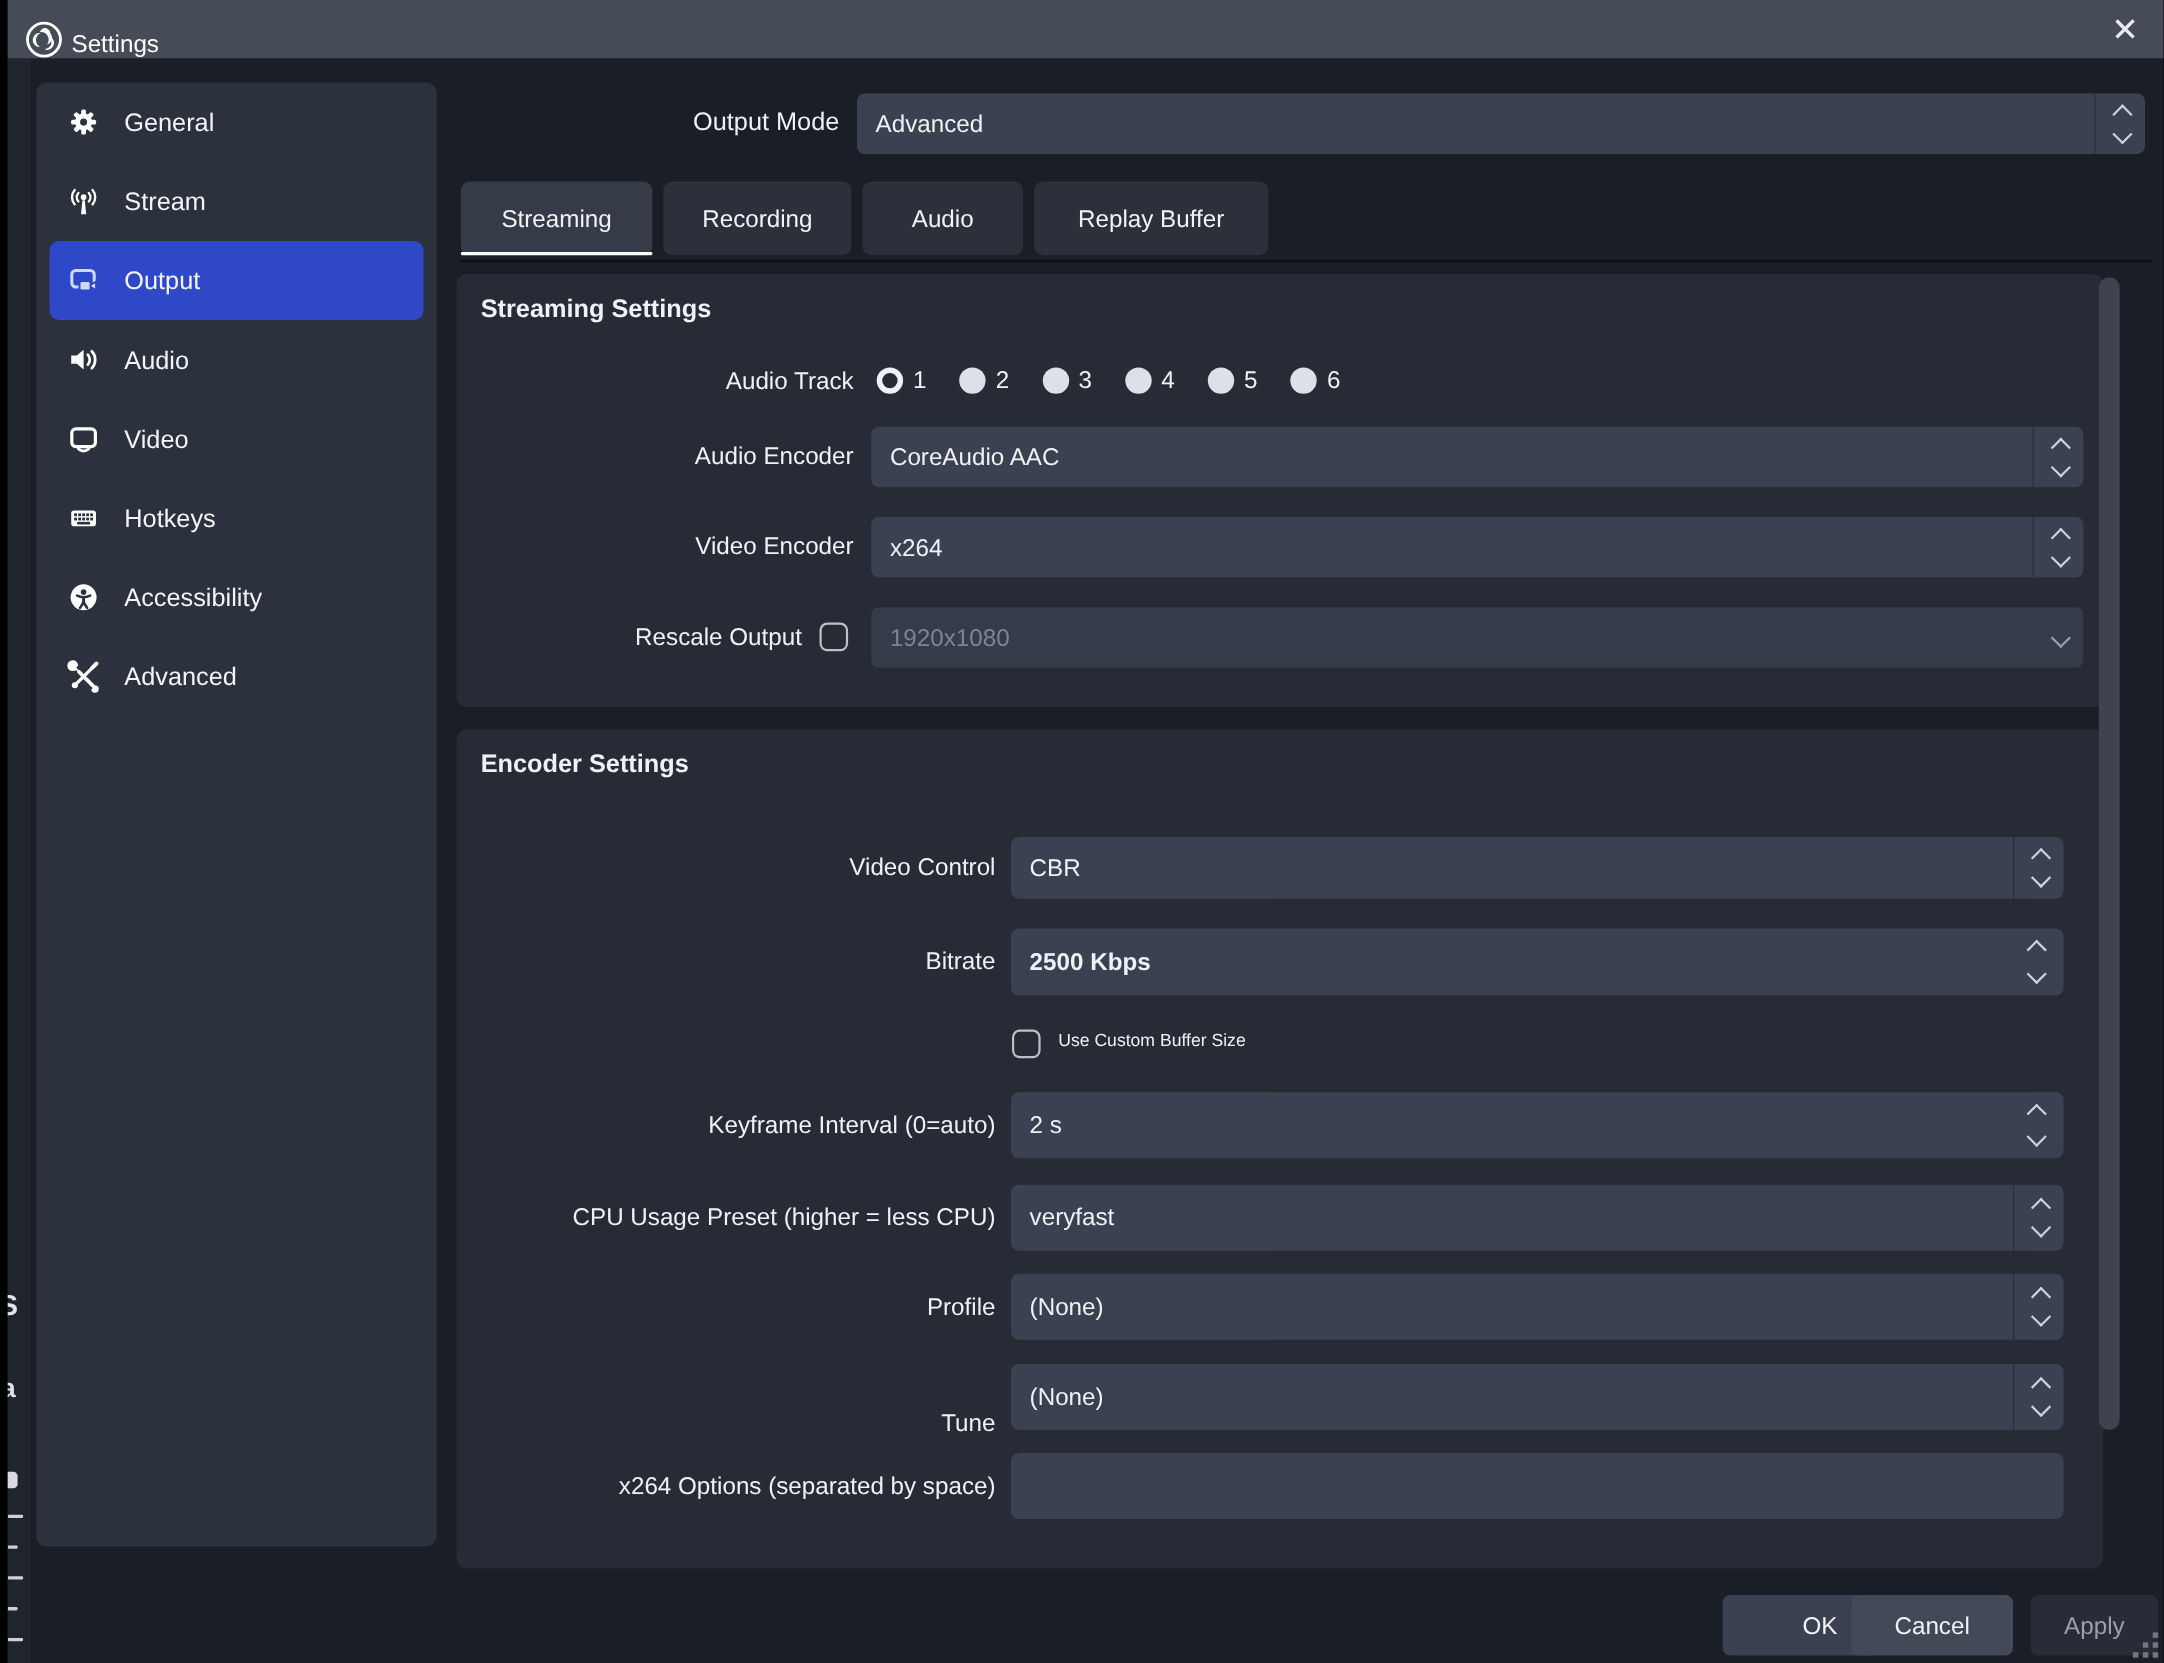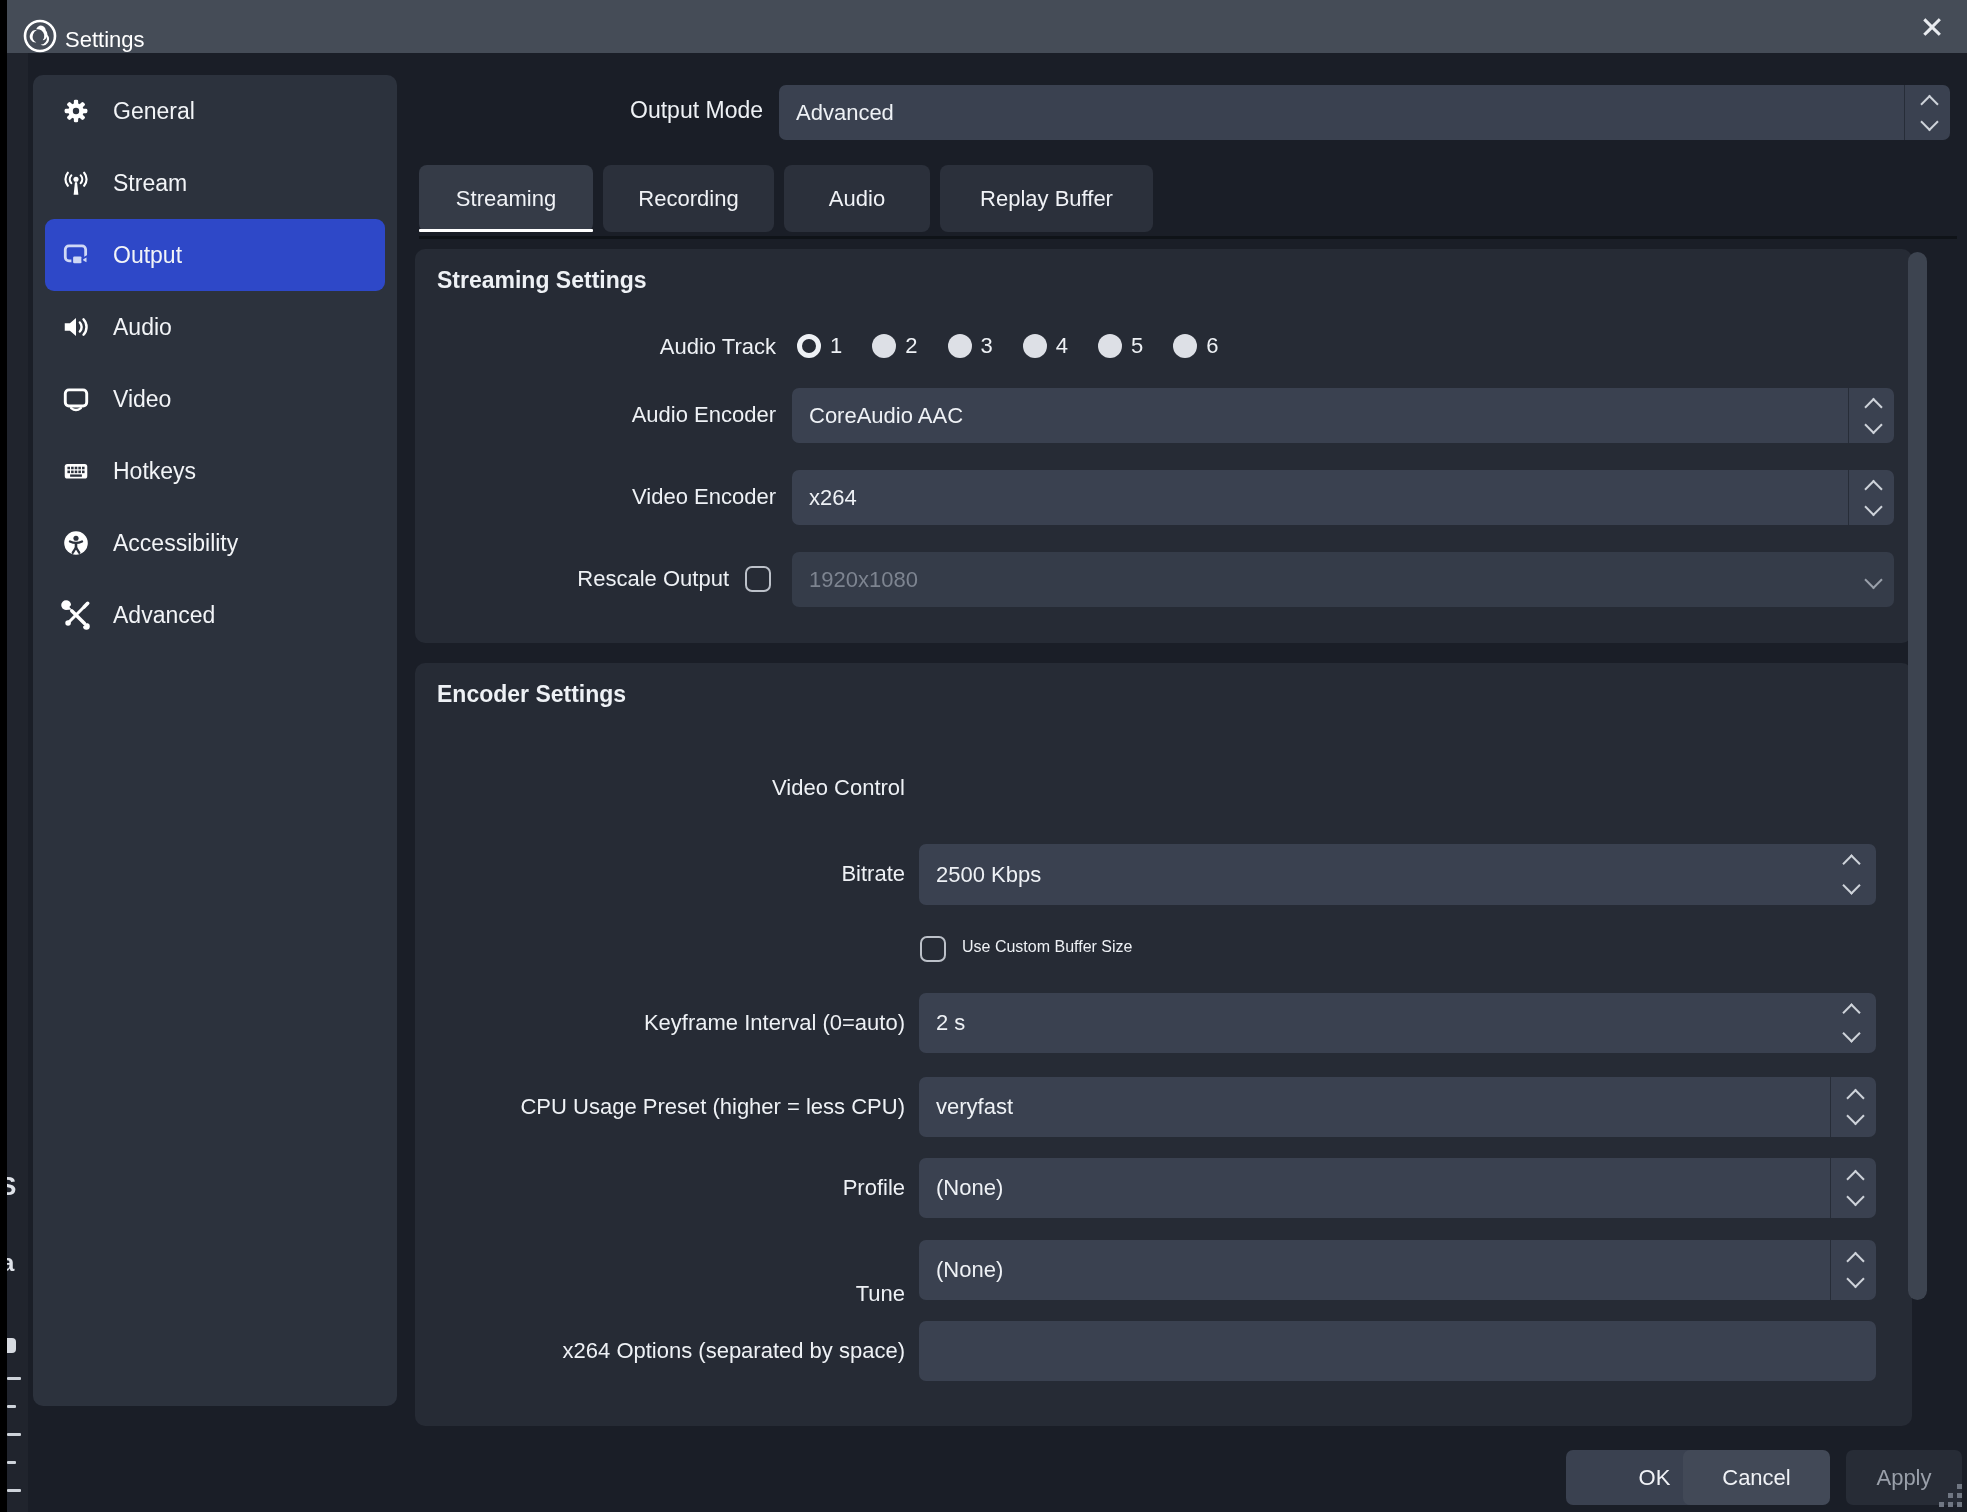--- a/index.html
+++ b/index.html
@@ -303,23 +303,31 @@
       <span class="chev-stack">
           <i class="chev down"></i>
         </span>
     </div>
   </section>
 
   <section class="panel" id="panel-encoder">
     <h2 class="panel-title" style="margin:0;">Encoder Settings</h2>
 
     <div class="row-label" style="left:0;top:112px;width:490px;">Video Control</div>
+    <div class="combo" style="left:504px;top:98px;width:957px;height:56px;">
+      <span>CBR</span>
+      <span class="sep"></span>
+      <span class="chev-stack">
+          <i class="chev up"></i>
+          <i class="chev down"></i>
+        </span>
+    </div>
 
     <div class="row-label" style="left:0;top:198px;width:490px;">Bitrate</div>
-    <div class="spin" style="left:504px;top:181px;width:957px;height:61px;">
+    <div class="spin" style="left:504px;top:181px;width:957px;height:61px;font-weight:bold;">
       <span>2500 Kbps</span>
       <span class="chev-top">
           <i class="chev up"></i>
         </span>
       <span class="chev-bot">
           <i class="chev down"></i>
         </span>
     </div>
 
     <span class="checkbox" style="left:505px;top:273px;"></span>

